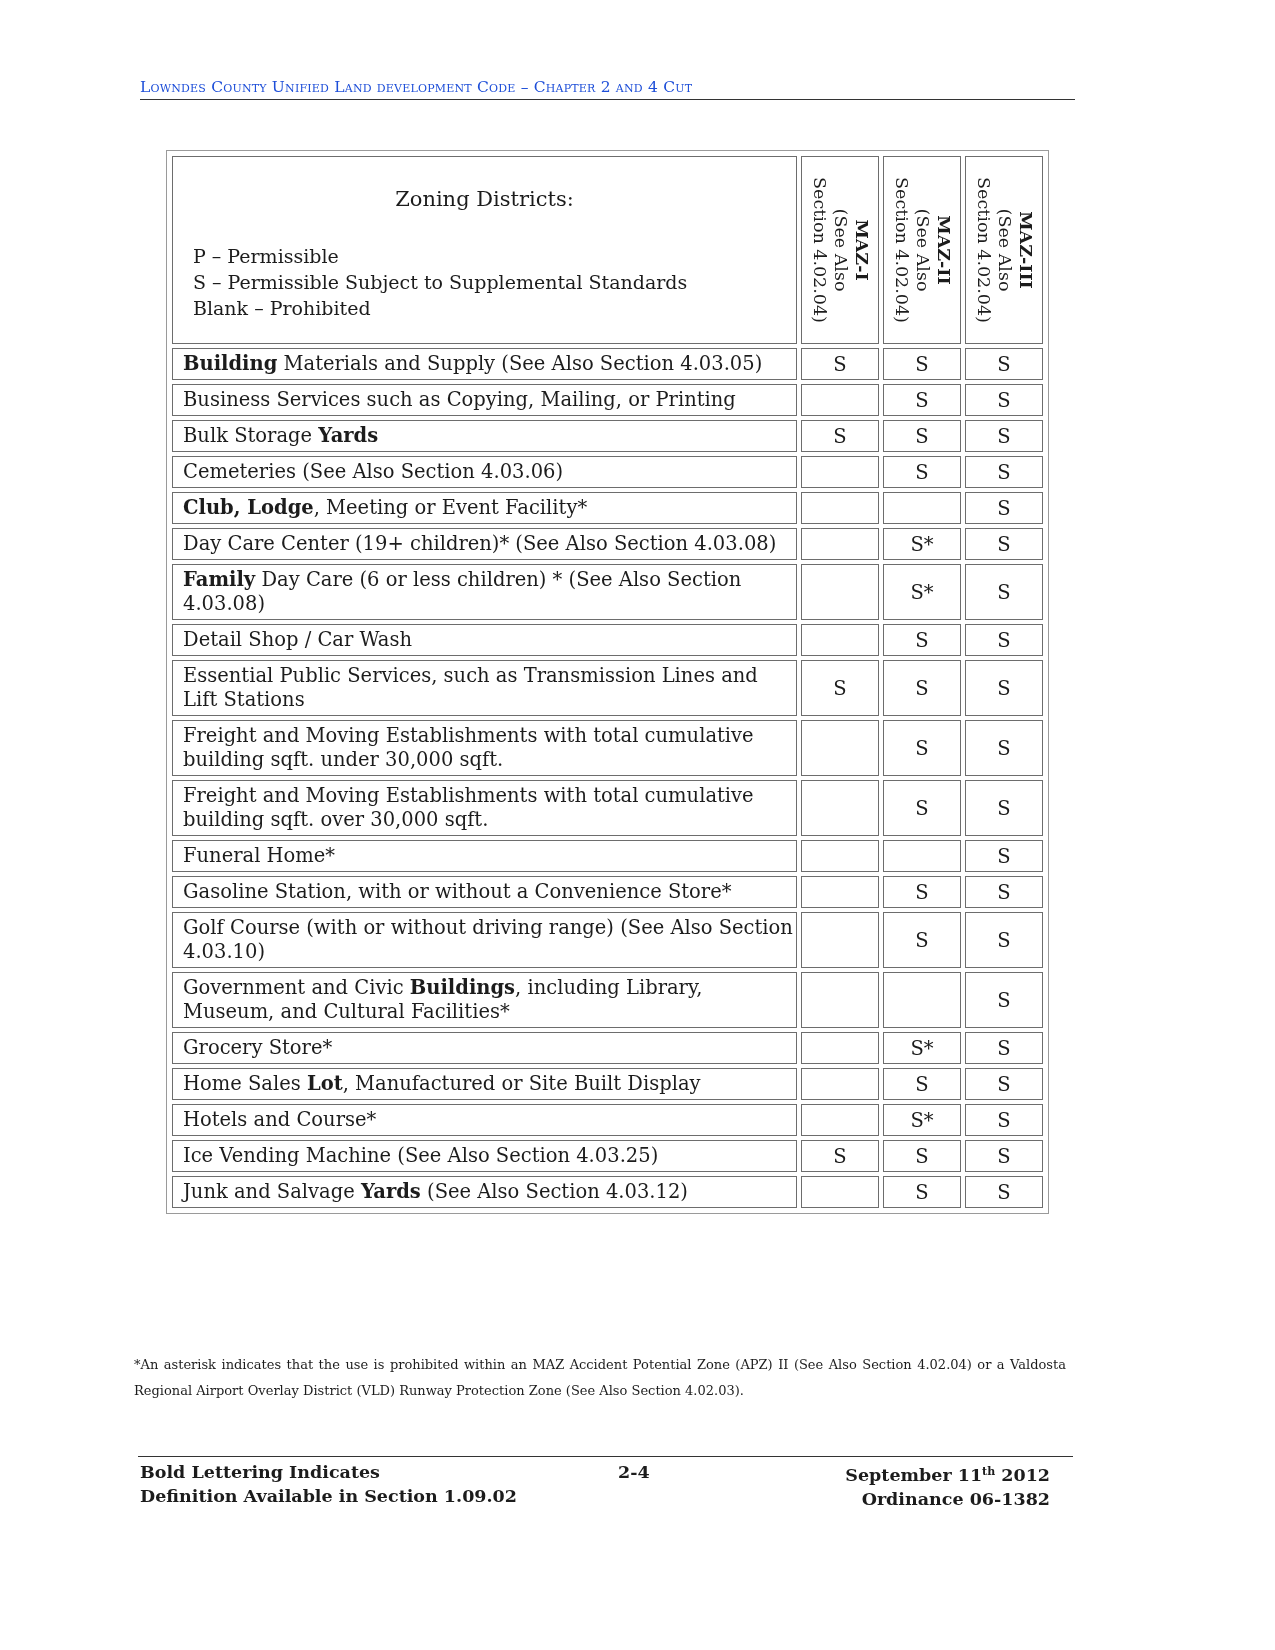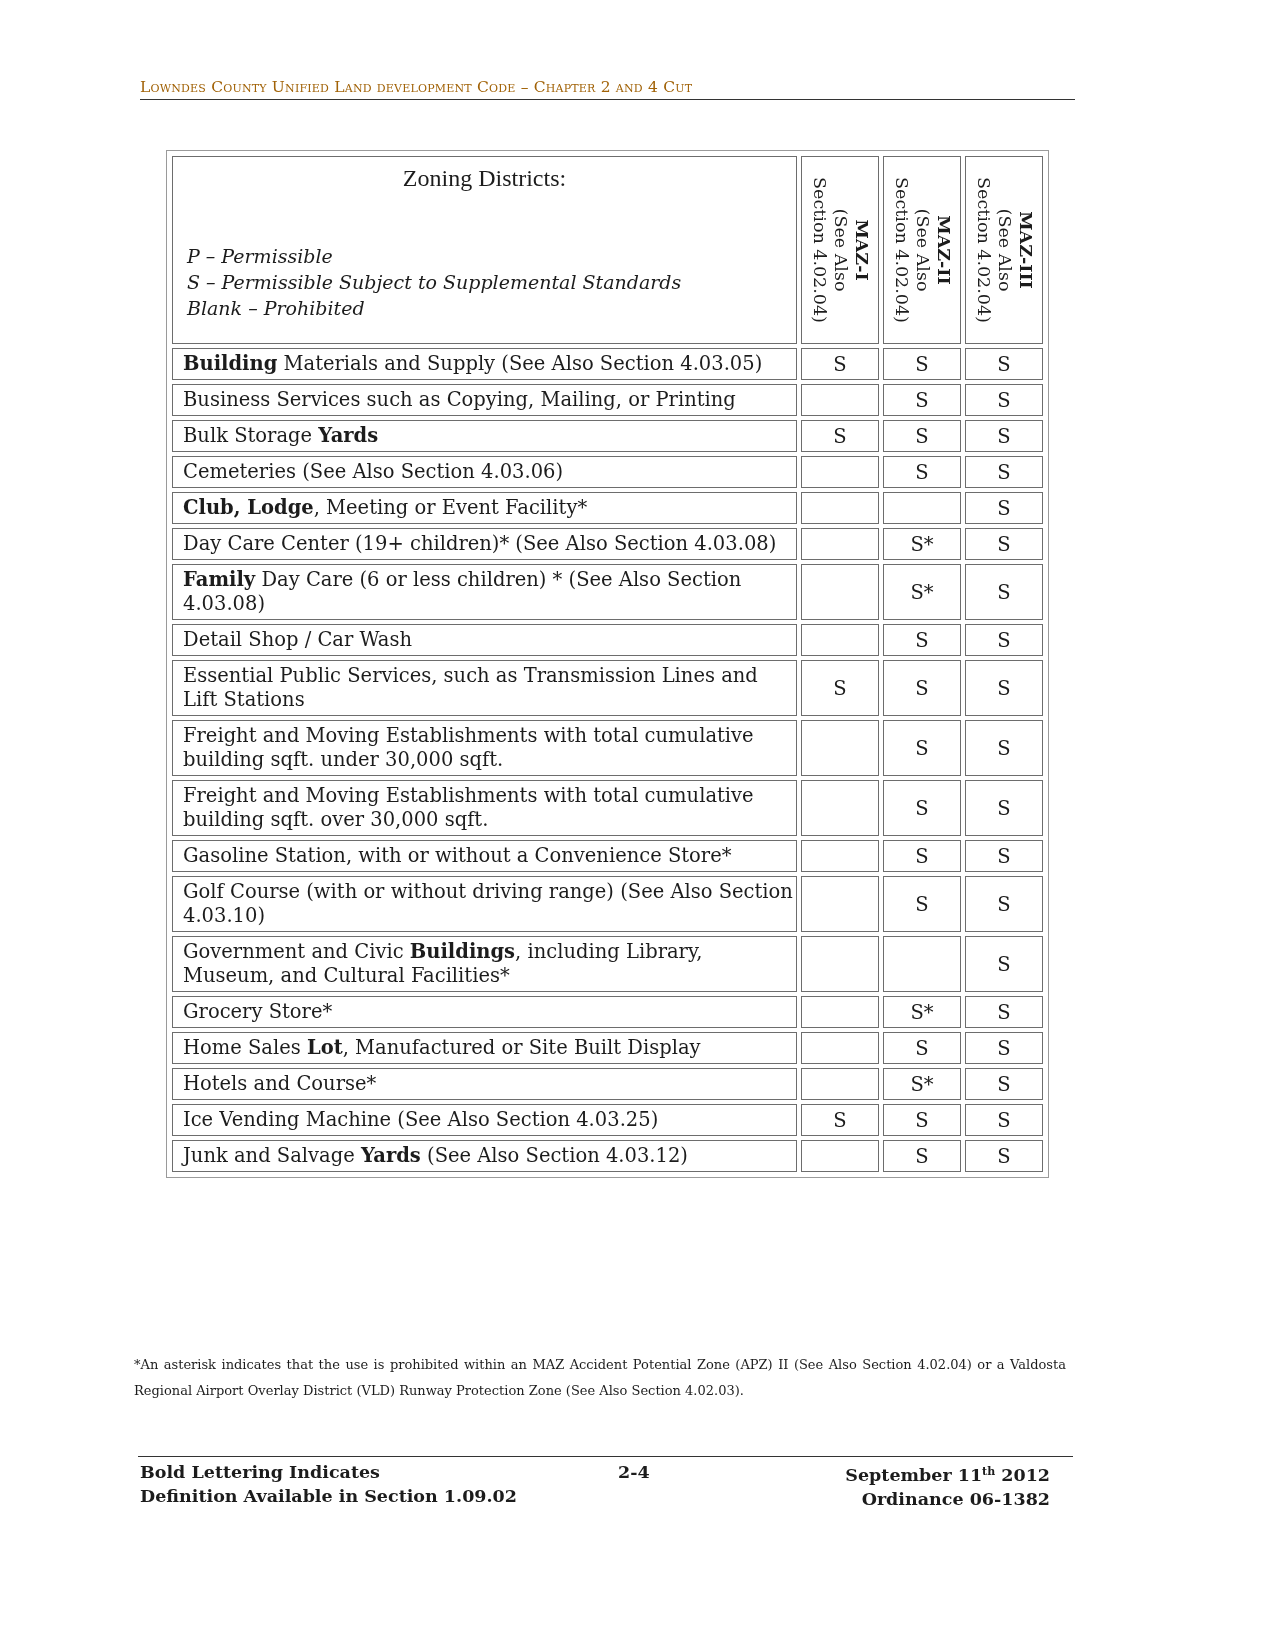--- a/index.html
+++ b/index.html
@@ -12,21 +12,21 @@
     }
     .running-header {
       position: absolute;
       left: 140px; top: 78px;
       width: 935px;
       border-bottom: 1.5px solid #333;
       padding-bottom: 3px;
       font-size: 15.5px;
       letter-spacing: 0.2px;
       font-variant: small-caps;
-      color: #a16207;
+      color: #1d4ed8;
     }
     .zoning-table {
       position: absolute;
       left: 166px; top: 150px;
       border: 1px solid #9a9a9a;
       border-collapse: separate;
       border-spacing: 4px 4px;
       padding: 1px;
     }
     .zoning-table td {
@@ -35,30 +35,28 @@
     }
     .legend-cell {
       width: 625px;
       height: 188px;
       padding: 8px 10px;
       vertical-align: top !important;
       position: relative;
     }
     .legend-title {
       text-align: center;
-      font-size: 24px;
-      margin-top: 0;
-      font-family: Liberation Serif, serif;
+      font-size: 21px;
+      margin-top: 22px;
     }
     .legend-lines {
       position: absolute;
-      left: 14px; bottom: 22px;
+      left: 20px; bottom: 22px;
       font-size: 19px;
       line-height: 26px;
-      font-style: italic;
     }
     .dist-head {
       width: 78px;
       height: 188px;
       padding: 0;
       position: relative;
       overflow: hidden;
     }
     .dist-head .rot {
       position: absolute;
@@ -208,20 +206,26 @@
       <tr class="row-2">
         <td class="use-cell"><span>Freight and Moving Establishments with total cumulative building sqft. under 30,000 sqft.</span></td>
         <td class="val-cell"></td>
         <td class="val-cell">S</td>
         <td class="val-cell">S</td>
       </tr>
       <tr class="row-2">
         <td class="use-cell"><span>Freight and Moving Establishments with total cumulative building sqft. over 30,000 sqft.</span></td>
         <td class="val-cell"></td>
         <td class="val-cell">S</td>
+        <td class="val-cell">S</td>
+      </tr>
+      <tr class="row-1">
+        <td class="use-cell"><span>Funeral Home*</span></td>
+        <td class="val-cell"></td>
+        <td class="val-cell"></td>
         <td class="val-cell">S</td>
       </tr>
       <tr class="row-1">
         <td class="use-cell"><span>Gasoline Station, with or without a Convenience Store*</span></td>
         <td class="val-cell"></td>
         <td class="val-cell">S</td>
         <td class="val-cell">S</td>
       </tr>
       <tr class="row-2">
         <td class="use-cell"><span>Golf Course (with or without driving range) (See Also Section 4.03.10)</span></td>

